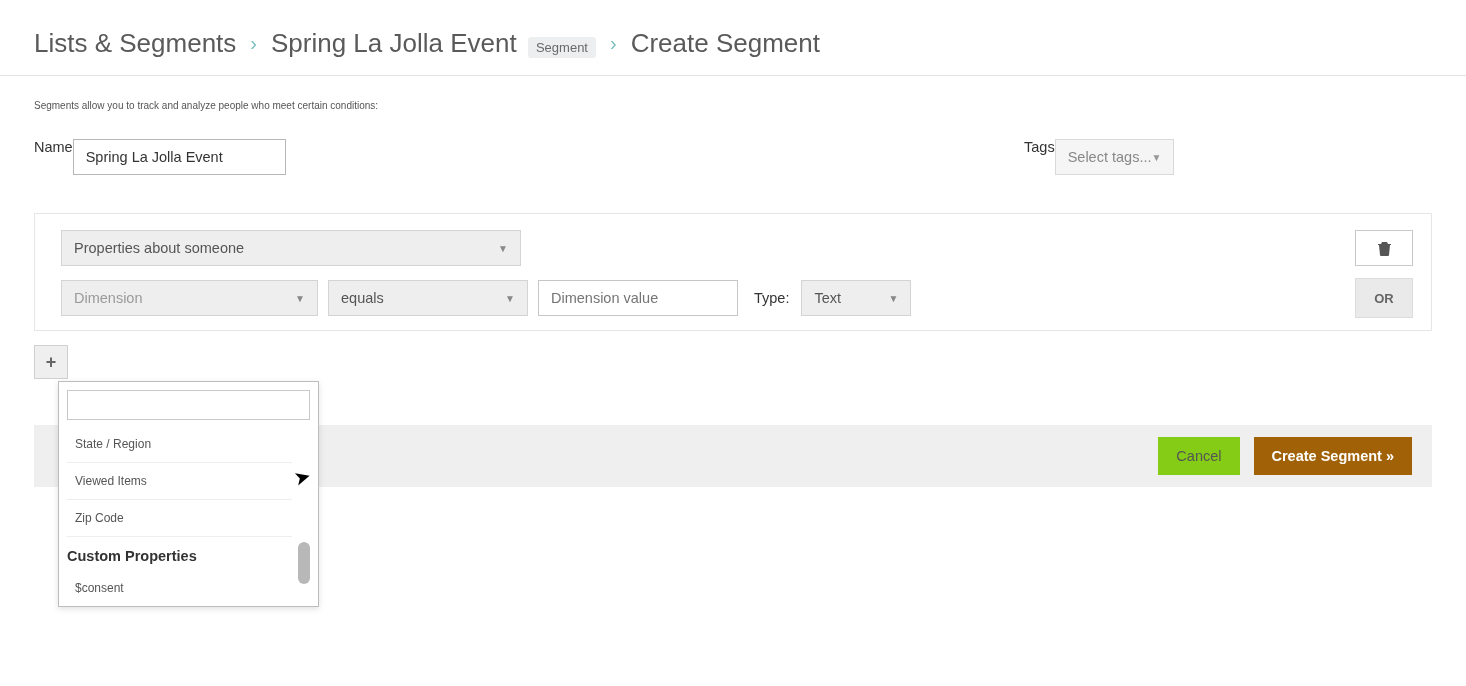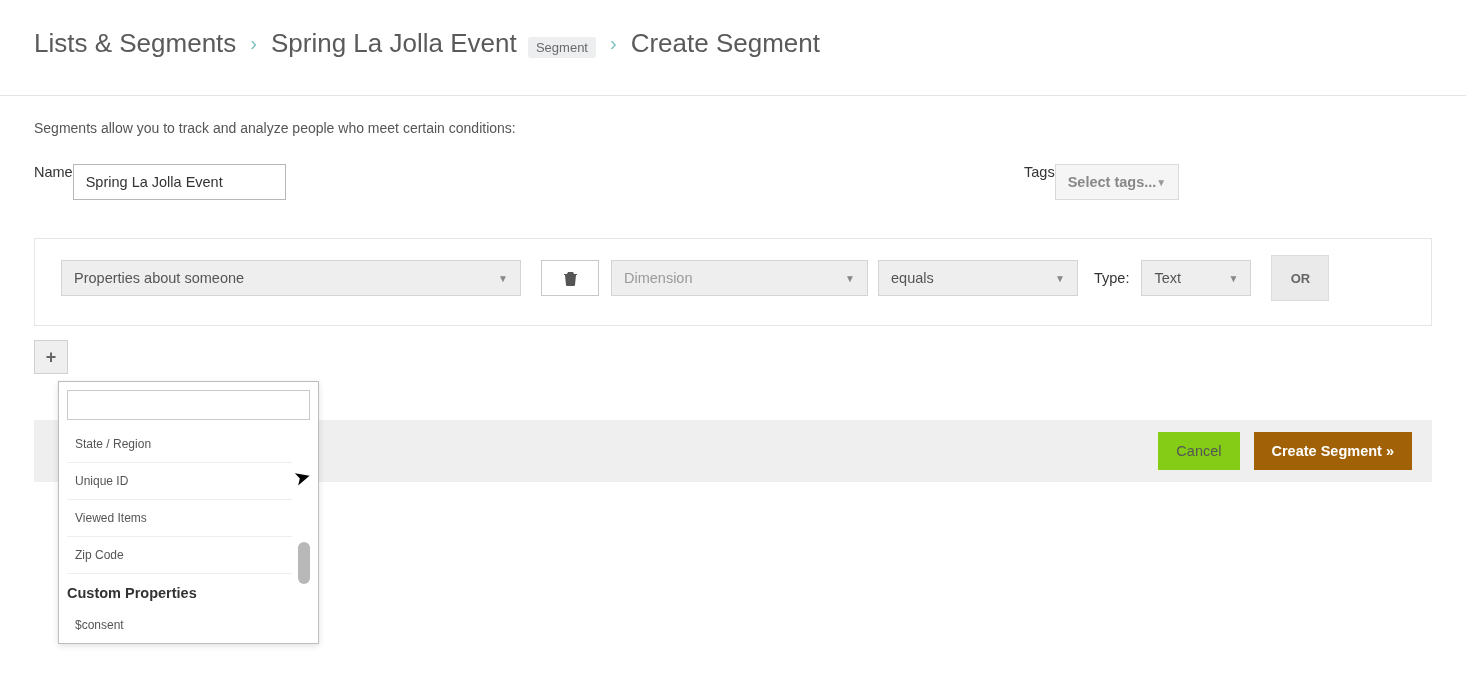--- a/index.html
+++ b/index.html
@@ -6,21 +6,21 @@
   body {
     font-family: -apple-system, BlinkMacSystemFont, "Segoe UI", Helvetica, Arial, sans-serif;
     background: #ffffff;
     color: #3a3a3a;
     width: 1466px;
     height: 686px;
     overflow: hidden;
     position: relative;
   }
   .breadcrumb-bar {
-    padding: 28px 34px 36px 34px;
+    padding: 28px 34px 16px 34px;
     border-bottom: 1px solid #e3e3e3;
     display: flex;
     align-items: center;
     gap: 14px;
     font-size: 26px;
     color: #5a5a5a;
   }
   .breadcrumb-link { color: #5a5a5a; }
   .breadcrumb-sep { color: #7bbfbf; font-size: 20px; }
   .segment-badge {
@@ -28,21 +28,21 @@
     font-size: 13px;
     padding: 3px 8px;
     border-radius: 3px;
     color: #6a6a6a;
     margin-left: 4px;
   }
   .content {
     padding: 24px 34px 0 34px;
   }
   .intro {
-    font-size: 14px;
+    font-size: 10px;
     color: #555;
     margin-bottom: 28px;
   }
   .row {
     display: flex;
     gap: 30px;
   }
   .field { display: flex; }
   .field.name { flex: 0 0 960px; }
   .field.tags { flex: 1; }
@@ -64,33 +64,32 @@
     height: 36px;
     border: 1px solid #d9d9d9;
     background: #f5f5f5;
     display: flex;
     align-items: center;
     justify-content: space-between;
     padding: 0 12px;
     font-size: 14.5px;
     color: #888;
     cursor: pointer;
-    font-weight: bold;
   }
   .select-box .caret {
     color: #999;
     font-size: 10px;
   }
   .definition-section { margin-top: 38px; }
   .definition-box {
     margin-top: 14px;
     border: 1px solid #e6e6e6;
-    padding: 16px 18px 24px 26px;
-    display: flex;
-    flex-direction: row;
+    padding: 16px 18px 12px 26px;
+    display: flex;
+    flex-direction: column;
     gap: 12px;
     position: relative;
   }
   .cond-row {
     display: flex;
     align-items: center;
     gap: 10px;
   }
   .dd {
     height: 36px;
@@ -131,21 +130,21 @@
     border: 1px solid #c9c9c9;
     background: #fff;
     display: flex;
     align-items: center;
     justify-content: center;
     cursor: pointer;
     color:#555;
   }
   .or-btn {
     width: 58px;
-    height: 46px;
+    height: 40px;
     background: #eaeaea;
     border: 1px solid #dcdcdc;
     display: flex;
     align-items: center;
     justify-content: center;
     font-size: 13px;
     font-weight: 700;
     color: #666;
     cursor: pointer;
   }
@@ -287,20 +286,21 @@
 
       <div class="cond-row">
         <div class="dd dimension-dd placeholder">
           <span>Dimension</span>
           <span class="caret">▼</span>
         </div>
         <div class="dd op-dd">
           <span>equals</span>
           <span class="caret">▼</span>
         </div>
+        <input class="value-input" placeholder="Dimension value" style="">
         <span class="type-label">Type:</span>
         <div class="dd type-dd">
           <span>Text</span>
           <span class="caret">▼</span>
         </div>
         <div class="spacer"></div>
         <div class="or-btn">OR</div>
       </div>
     </div>
 
@@ -310,21 +310,20 @@
   <div class="footer-bar">
     <button class="btn cancel">Cancel</button>
     <button class="btn primary">Create Segment »</button>
   </div>
 </div>
 
 <div class="dropdown-panel">
   <input class="search" style="">
   <div class="dropdown-list">
     <div class="dd-item">State / Region</div>
-    <div class="dd-item">Unique ID</div>
     <div class="dd-item">Viewed Items</div>
     <div class="dd-item">Zip Code</div>
     <div class="dd-header">Custom Properties</div>
     <div class="dd-item" style="border-bottom:none">$consent</div>
     <div class="fake-scroll"></div>
   </div>
 </div>
 
 <div class="cursor-arrow">➤</div>
 

